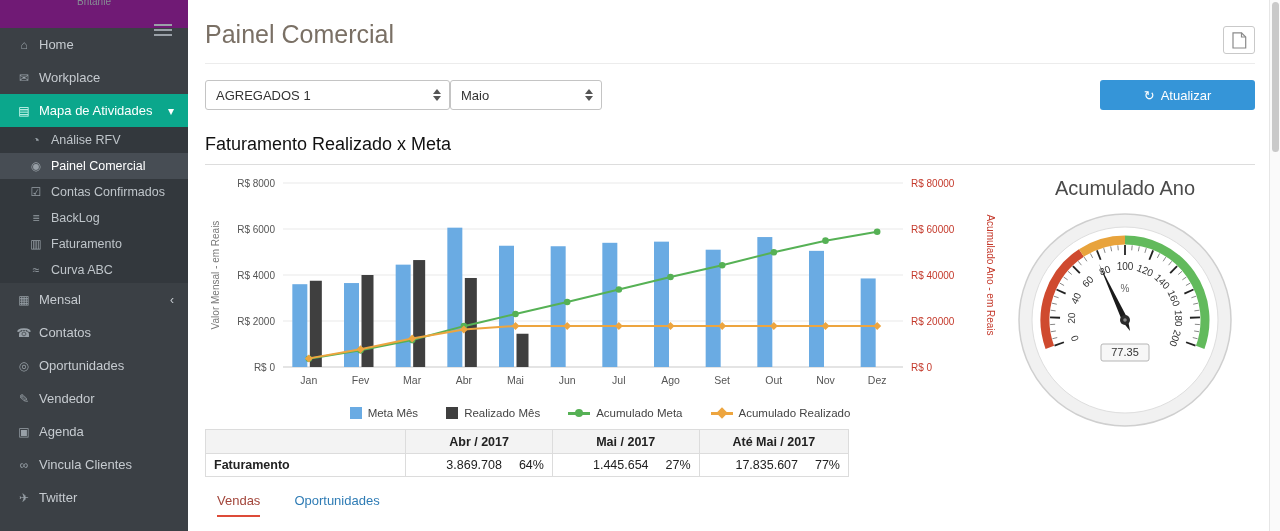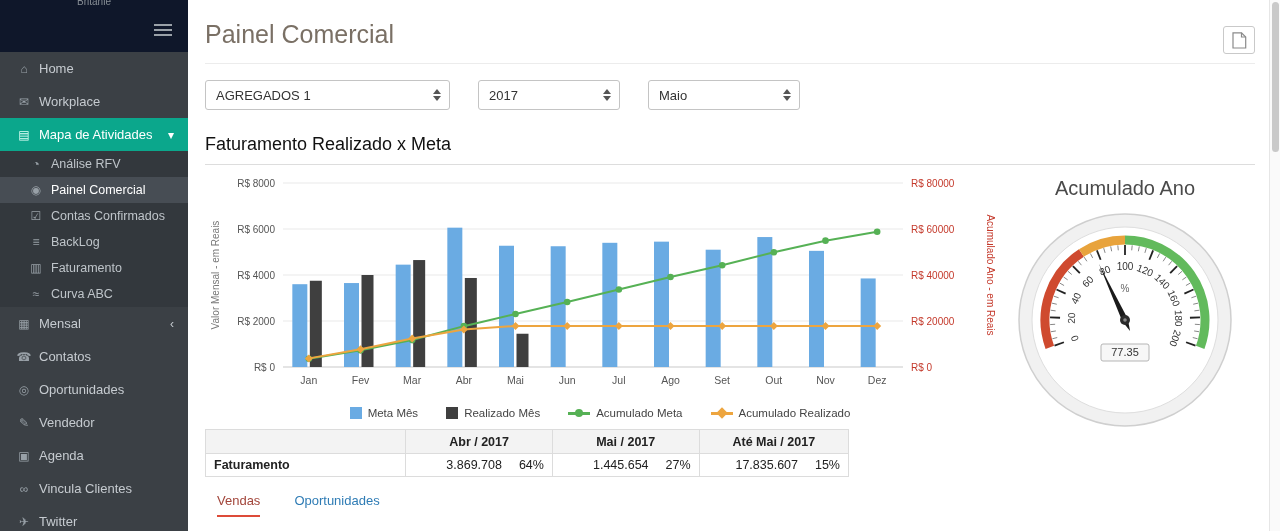--- a/index.html
+++ b/index.html
@@ -5,41 +5,41 @@
   * { box-sizing:border-box; margin:0; padding:0; }
   html,body { overflow:hidden; }
   body {
     width:1280px; height:531px; position:relative;
     font-family:"Liberation Sans", sans-serif; background:#fff; color:#222;
   }
   svg text { font-family:"Liberation Sans", sans-serif; }
 
   
   .sidebar { position:absolute; left:0; top:0; width:188px; height:531px; background:#3b4045; color:#c6cbd0; }
-  .sb-header { height:52px; background:#0f172a; position:relative; }
+  .sb-header { height:28px; background:#701a75; position:relative; }
   .sb-user { position:absolute; top:-4px; left:0; right:0; text-align:center; font-size:10px; color:#878e95; height:11px; overflow:hidden; }
   .sb-burger { position:absolute; right:16px; top:21px; width:18px; cursor:pointer; }
   .sb-burger i { display:block; height:2px; background:#9aa1a8; margin:3px 0; }
   .sb-item { display:flex; align-items:center; padding:9px 14px; font-size:13px; cursor:pointer; position:relative; white-space:nowrap; }
   .sb-item .ic { width:20px; font-size:12px; color:#98a0a7; margin-right:5px; text-align:center; flex:none; }
   .sb-item.active-parent { background:#0ba78c; color:#fff; }
   .sb-item.active-parent .ic { color:#dffff6; }
   .chev { position:absolute; right:14px; font-size:12px; color:inherit; }
   .submenu { background:#33383d; }
   .submenu .sb-item { padding:6px 14px 6px 26px; font-size:12.5px; color:#bfc5ca; }
   .submenu .sb-item.current { background:#474d54; color:#fff; }
 
   
   .main { position:absolute; left:188px; top:0; right:0; bottom:0; background:#fff; padding:0 25px 0 17px; }
   .page-head { padding-top:20px; padding-bottom:14px; border-bottom:1px solid #ececec; }
   .page-title { font-size:25px; font-weight:400; color:#7a7065; }
   .export-btn { position:absolute; top:26px; right:25px; width:32px; height:28px; border:1px solid #c9c9c9;
     border-radius:3px; background:#fff; display:flex; align-items:center; justify-content:center; cursor:pointer; }
 
-  .filters { display:flex; margin-top:16px; gap:28px; }
+  .filters { display:flex; margin-top:16px; }
   .sel-wrap { position:relative; height:30px; border:1px solid #c4c4c4; border-radius:3px; background:#fff; flex:none; }
   .sel-wrap select { appearance:none; -webkit-appearance:none; border:none; background:transparent; width:100%; height:100%;
     padding:0 26px 0 10px; font-size:13px; color:#333; font-family:inherit; cursor:pointer; }
   .sel-arrows { position:absolute; right:8px; top:8px; display:flex; flex-direction:column; gap:2px; pointer-events:none; }
   .sel-arrows i { display:block; width:0; height:0; border-left:4px solid transparent; border-right:4px solid transparent; }
   .sel-arrows .up { border-bottom:5px solid #555; }
   .sel-arrows .dn { border-top:5px solid #555; }
   .w1 { width:245px; } .w2 { width:243px; } .w3 { width:142px; } .w4 { width:152px; }
   .update-btn { margin-left:auto; width:155px; height:30px; background:#3595d8; color:#fff; border:none; border-radius:3px;
     font-size:13px; cursor:pointer; font-family:inherit; }
@@ -176,38 +176,32 @@
   <div class="filters">
     <div class="sel-wrap w1">
       <select>
         <option>AGREGADOS 1</option>
       </select>
       <span class="sel-arrows">
           <i class="up"></i>
           <i class="dn"></i>
         </span>
     </div>
-    <div class="sel-wrap w3">
-      <select>
-        <option>2017</option>
-      </select>
-      <span class="sel-arrows">
-          <i class="up"></i>
-          <i class="dn"></i>
-        </span>
-    </div>
     <div class="sel-wrap w4">
       <select>
         <option>Maio</option>
       </select>
       <span class="sel-arrows">
           <i class="up"></i>
           <i class="dn"></i>
         </span>
     </div>
+    <button class="update-btn">
+      <span class="ric">↻</span><span>Atualizar</span>
+    </button>
   </div>
 
   <h2 class="section-title">Faturamento Realizado x Meta</h2>
   <hr class="section-rule">
 
   <div class="content-row">
     <div class="chart-col">
       <svg id="combo-chart" width="790" height="232">
           <line x1="78" y1="198" x2="698" y2="198" stroke="#c9c9c9" stroke-width="1"></line>
           <text x="70" y="201.5" text-anchor="end" font-size="10" fill="#555">R$ 0</text>
@@ -325,21 +319,21 @@
               </td>
             <td class="val">
                 <div class="cellflex">
                   <span class="num">1.445.654</span>
                   <span class="pct">27%</span>
                 </div>
               </td>
             <td class="val">
                 <div class="cellflex">
                   <span class="num">17.835.607</span>
-                  <span class="pct">15%</span>
+                  <span class="pct">77%</span>
                 </div>
               </td>
           </tr>
         </tbody>
       </table>
 
       <div class="tabs">
         <a class="tab active">Vendas</a>
         <a class="tab link">Oportunidades</a>
       </div>

